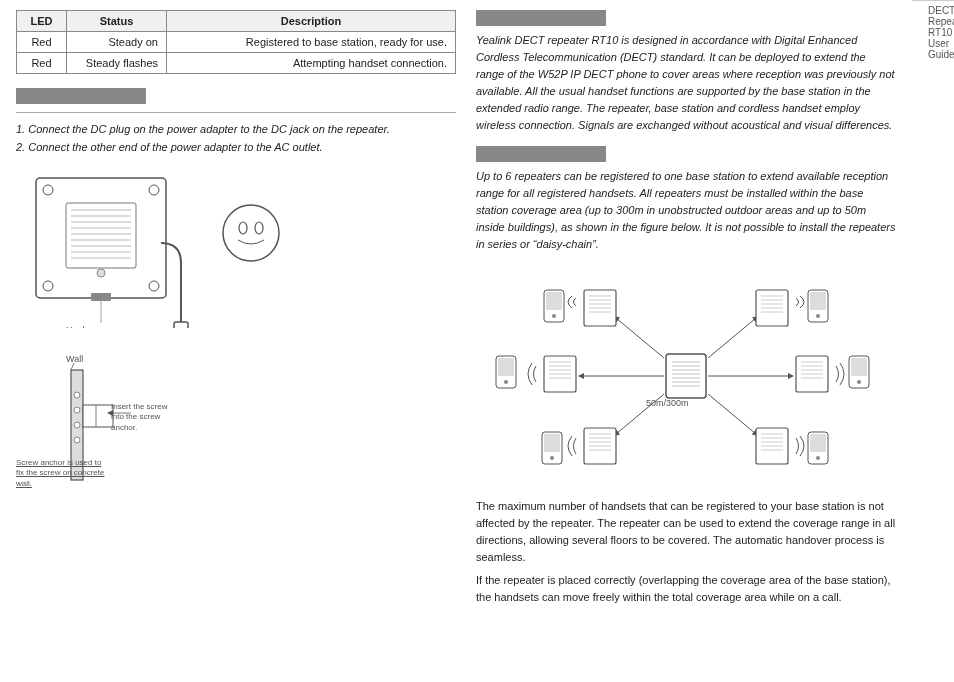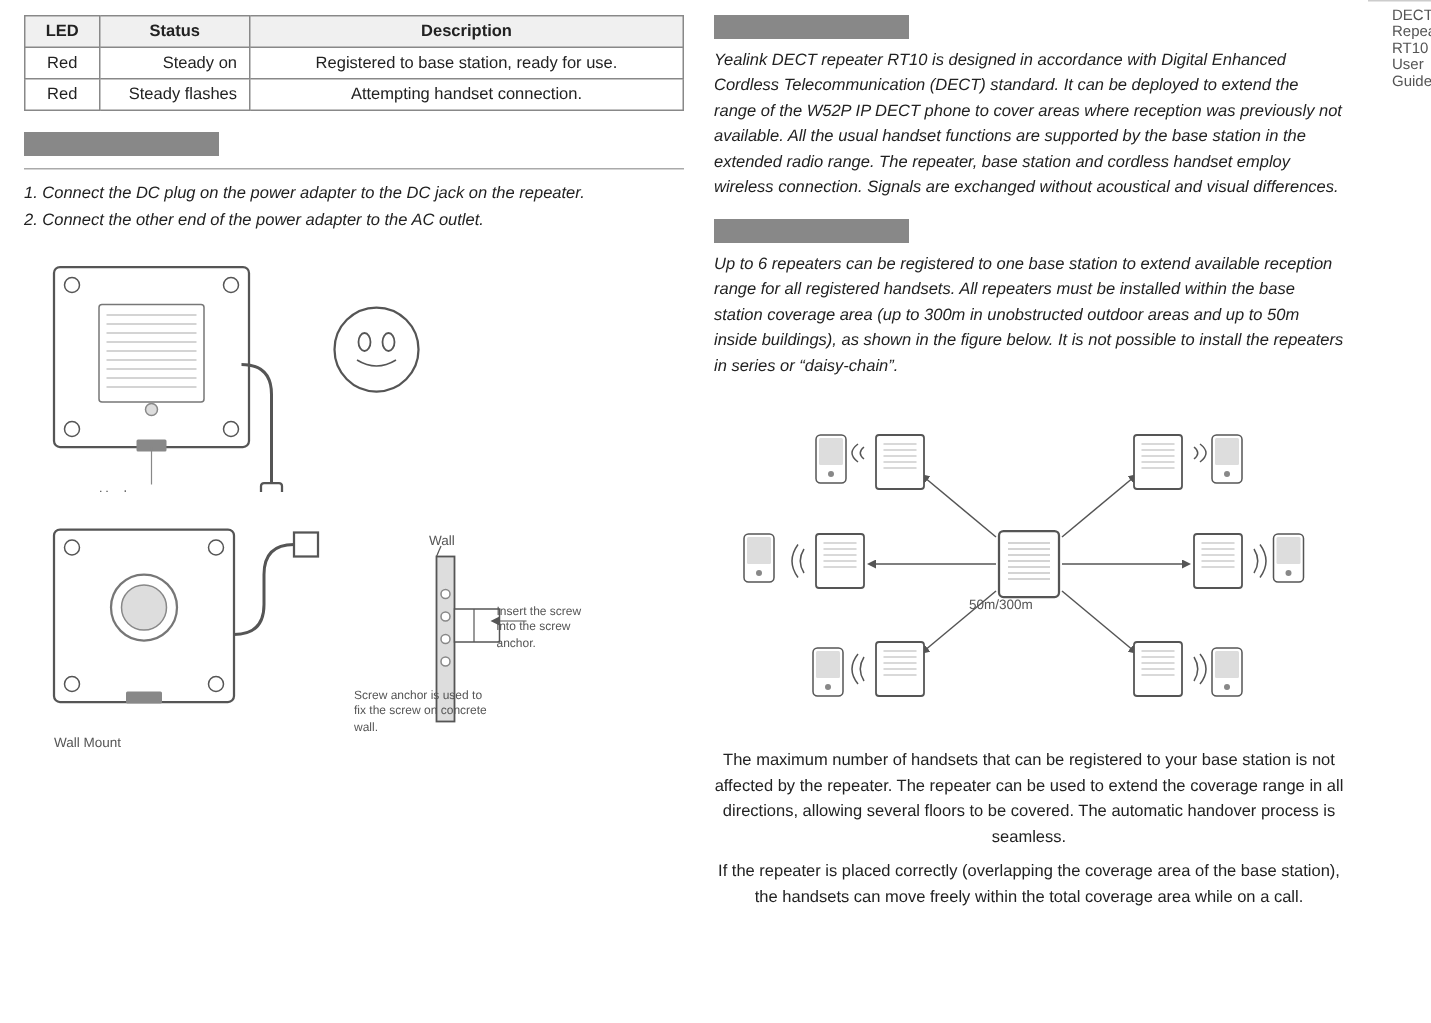--- a/index.html
+++ b/index.html
@@ -33,21 +33,21 @@
     
     .led-table {
       width: 100%;
       border-collapse: collapse;
       margin-bottom: 14px;
       font-size: 11px;
     }
     .led-table th, .led-table td {
       border: 1px solid #888;
       padding: 4px 8px;
-      text-align: center;
+      text-align: right;
       vertical-align: middle;
     }
     .led-table th {
       background: #f0f0f0;
       font-weight: bold;
       text-align: center;
     }
     .led-table td:first-child {
       text-align: center;
       width: 50px;
@@ -103,21 +103,20 @@
       font-style: italic;
     }
     .network-diagram {
       margin: 10px auto;
       text-align: center;
     }
     .coverage-text {
       font-size: 11px;
       line-height: 1.55;
       margin-top: 8px;
-      text-align: center;
     }
     .divider-line {
       border: none;
       border-top: 1px solid #aaa;
       margin: 4px 0 8px 0;
     }
   </style>
 </head>
 <body>
 
@@ -200,42 +199,20 @@
               <circle cx="35" cy="35" r="28" fill="white" stroke="#555" stroke-width="1.5"></circle>
               <ellipse cx="27" cy="30" rx="4" ry="6" fill="white" stroke="#555" stroke-width="1.2"></ellipse>
               <ellipse cx="43" cy="30" rx="4" ry="6" fill="white" stroke="#555" stroke-width="1.2"></ellipse>
               <path d="M22 42 Q35 50 48 42" fill="none" stroke="#555" stroke-width="1"></path>
             </svg>
           </div>
         </div>
 
         <div class="diagram-bottom">
 
-          <div>
-            <svg width="200" height="160">
-
-              <rect x="20" y="10" width="120" height="115" rx="4" ry="4" fill="white" stroke="#555" stroke-width="1.5"></rect>
-
-              <circle cx="32" cy="22" r="5" fill="none" stroke="#555" stroke-width="1"></circle>
-              <circle cx="128" cy="22" r="5" fill="none" stroke="#555" stroke-width="1"></circle>
-              <circle cx="32" cy="113" r="5" fill="none" stroke="#555" stroke-width="1"></circle>
-              <circle cx="128" cy="113" r="5" fill="none" stroke="#555" stroke-width="1"></circle>
-
-              <circle cx="80" cy="62" r="22" fill="white" stroke="#777" stroke-width="1.5"></circle>
-              <circle cx="80" cy="62" r="15" fill="#ddd" stroke="#888" stroke-width="1"></circle>
-
-              <rect x="68" y="118" width="24" height="8" rx="1" fill="#888"></rect>
-
-              <path d="M140 80 Q160 80 160 60 L160 40 Q160 20 180 20" fill="none" stroke="#555" stroke-width="2"></path>
-
-              <rect x="180" y="12" width="16" height="16" fill="white" stroke="#555" stroke-width="1.5"></rect>
-
-              <text x="20" y="155" font-size="9" fill="#555">Wall Mount</text>
-            </svg>
-          </div>
 
           <div style="margin-top:8px">
             <svg width="160" height="160">
 
               <text x="50" y="12" font-size="9" fill="#555">Wall</text>
               <line x1="58" y1="13" x2="55" y2="20" stroke="#555" stroke-width="0.8"></line>
 
               <rect x="55" y="20" width="12" height="110" fill="#ddd" stroke="#555" stroke-width="1.2"></rect>
 
               <circle cx="61" cy="45" r="3" fill="white" stroke="#888" stroke-width="1"></circle>
@@ -247,21 +224,21 @@
               <line x1="80" y1="55" x2="80" y2="77" stroke="#555" stroke-width="0.8"></line>
 
               <line x1="97" y1="63" x2="115" y2="63" stroke="#555" stroke-width="0.8"></line>
               <polygon points="97,60 91,63 97,66" fill="#555"></polygon>
 
               <foreignObject x="95" y="52" width="65" height="30">
                 <div xmlns="http://www.w3.org/1999/xhtml" style="font-size:8px; line-height:1.3; color:#555;">Insert the screw into the screw anchor.</div>
               </foreignObject>
 
               <foreignObject x="0" y="108" width="90" height="40">
-                <div xmlns="http://www.w3.org/1999/xhtml" style="font-size:8px; line-height:1.3; color:#555;">Screw anchor is used to fix the screw on concrete wall.</div>
+                <div xmlns="http://www.w3.org/1999/xhtml" style="font-size:8px; line-height:1.3; color:#555;text-decoration:underline;">Screw anchor is used to fix the screw on concrete wall.</div>
               </foreignObject>
             </svg>
           </div>
         </div>
       </div>
     </div>
 
     <div class="right-column">
 
       <div class="section-header-block" style="margin-bottom:6px;"></div>

